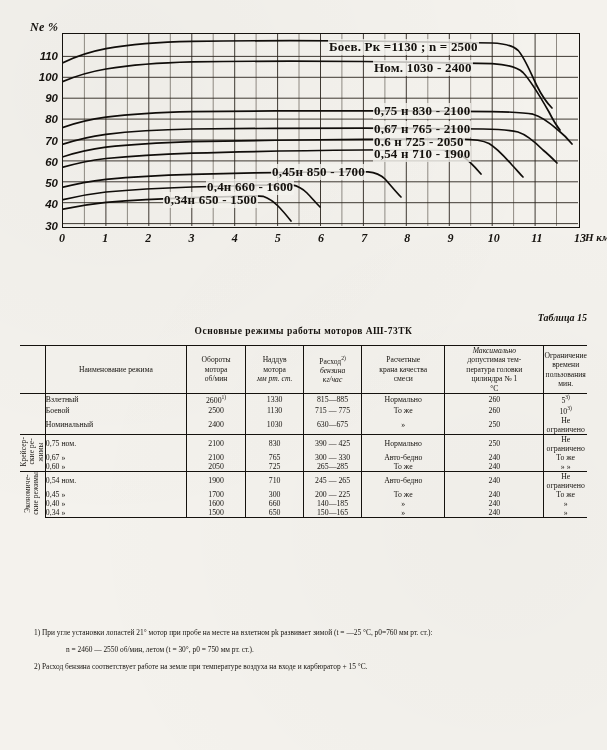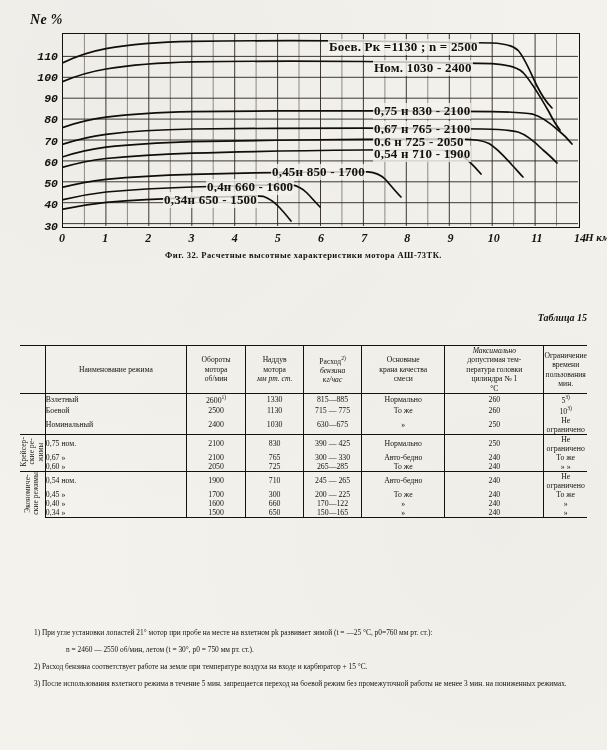--- a/index.html
+++ b/index.html
@@ -16,36 +16,36 @@
     position:absolute; inset:0;
     background:
       radial-gradient(circle at 18% 12%, rgba(0,0,0,0.025), transparent 55%),
       radial-gradient(circle at 82% 70%, rgba(0,0,0,0.02), transparent 60%),
       #f4f2ed;
   }
 
   
   .figure { position:absolute; left:0; top:0; width:607px; height:268px; }
   .yaxis-title {
-    position:absolute; left:30px; top:12px;
-    font-family:"Liberation Serif", serif;
-    font-style:italic; font-weight:bold; font-size:14px;
+    position:absolute; left:30px; top:20px;
+    font-family:"Liberation Serif", serif;
+    font-style:italic; font-weight:bold; font-size:12px;
     letter-spacing:.3px;
   }
   .plot {
     position:absolute; left:62px; top:33px;
     width:518px; height:195px;
     border:1.6px solid #15120e;
     background:transparent;
   }
   .plot svg { display:block; }
   .ytick {
     position:absolute; right:0; transform:translateY(-50%);
     font-style:italic; font-weight:bold; font-size:11.5px;
-    font-family:Liberation Mono, monospace;
+    font-family:Liberation Sans, sans-serif;
   }
   .ytick-wrap { position:absolute; left:28px; top:33px; width:30px; height:195px; }
   .xtick {
     position:absolute; top:0; transform:translateX(-50%);
     font-style:italic; font-weight:bold; font-size:12px;
     font-family:"Liberation Serif", serif;
   }
   .xtick-wrap { position:absolute; left:62px; top:231px; width:518px; height:18px; }
   .xaxis-unit {
     position:absolute; left:585px; top:231px;
@@ -224,28 +224,28 @@
       <div class="xtick" style="left:16.66%">2</div>
       <div class="xtick" style="left:25%">3</div>
       <div class="xtick" style="left:33.33%">4</div>
       <div class="xtick" style="left:41.66%">5</div>
       <div class="xtick" style="left:50%">6</div>
       <div class="xtick" style="left:58.33%">7</div>
       <div class="xtick" style="left:66.66%">8</div>
       <div class="xtick" style="left:75%">9</div>
       <div class="xtick" style="left:83.33%">10</div>
       <div class="xtick" style="left:91.66%">11</div>
-      <div class="xtick" style="left:100%">14</div>
+      <div class="xtick" style="left:100%">13</div>
     </div>
     <div class="xaxis-unit">H км</div>
 
-    <div class="caption">Фиг. 32. Расчетные высотные характеристики мотора АШ-73ТК.</div>
   </div>
 
   <div class="tbl-num">Таблица 15</div>
+  <div class="tbl-title">Основные режимы  работы моторов АШ-73ТК</div>
 
   <table class="main">
     <colgroup>
       <col style="width:17px">
       <col style="width:153px">
       <col style="width:63px">
       <col style="width:62px">
       <col style="width:62px">
       <col style="width:89px">
       <col style="width:106px">
@@ -266,21 +266,21 @@
           <span>Наддув</span><br>
           <span>мотора</span><br>
           <span class="hdr-i">мм рт. ст.</span>
         </td>
         <td class="vline">
           <span>Расход</span><sup>2)</sup><br>
           <span class="hdr-i">бензина</span><br>
           <span class="hdr-i">кг/час</span>
         </td>
         <td class="vline">
-          <span>Основные</span><br>
+          <span>Расчетные</span><br>
           <span>крана качества</span><br>
           <span>смеси</span>
         </td>
         <td class="vline">
           <span class="hdr-i">Максимально</span><br>
           <span>допустимая тем-</span><br>
           <span>пература головки</span><br>
           <span>цилиндра № 1</span><br>
           <span>°C</span>
         </td>
@@ -369,37 +369,36 @@
         <td class="cell vline">300</td>
         <td class="cell vline">200 — 225</td>
         <td class="cell vline">То же</td>
         <td class="cell vline">240</td>
         <td class="cell">То же</td>
       </tr>
       <tr>
         <td class="cell-sub vline">0,40    »</td>
         <td class="cell vline">1600</td>
         <td class="cell vline">660</td>
-        <td class="cell vline">170—122</td>
+        <td class="cell vline">140—185</td>
         <td class="cell vline">»</td>
         <td class="cell vline">240</td>
         <td class="cell">»</td>
       </tr>
       <tr class="bot">
         <td class="cell-sub vline">0,34    »</td>
         <td class="cell vline">1500</td>
         <td class="cell vline">650</td>
         <td class="cell vline">150—165</td>
         <td class="cell vline">»</td>
         <td class="cell vline">240</td>
         <td class="cell">»</td>
       </tr>
     </tbody>
   </table>
 
   <div class="notes">
     <p>1) При угле установки лопастей 21° мотор при пробе  на  месте  на взлетном  pk  развивает зимой (t = —25 °C, p0=760 мм рт. ст.):</p>
     <p class="ind">n = 2460 — 2550 об/мин, летом (t = 30°,  p0 = 750  мм рт. ст.).</p>
     <p>2) Расход бензина соответствует работе на земле при температуре воздуха на входе и карбюратор + 15 °C.</p>
-    <p>3) После использования взлетного  режима  в течение 5 мин. запрещается переход на боевой режим без промежуточной работы не менее 3 мин. на пониженных режимах.</p>
   </div>
 
 </div>
 
 </body></html>

